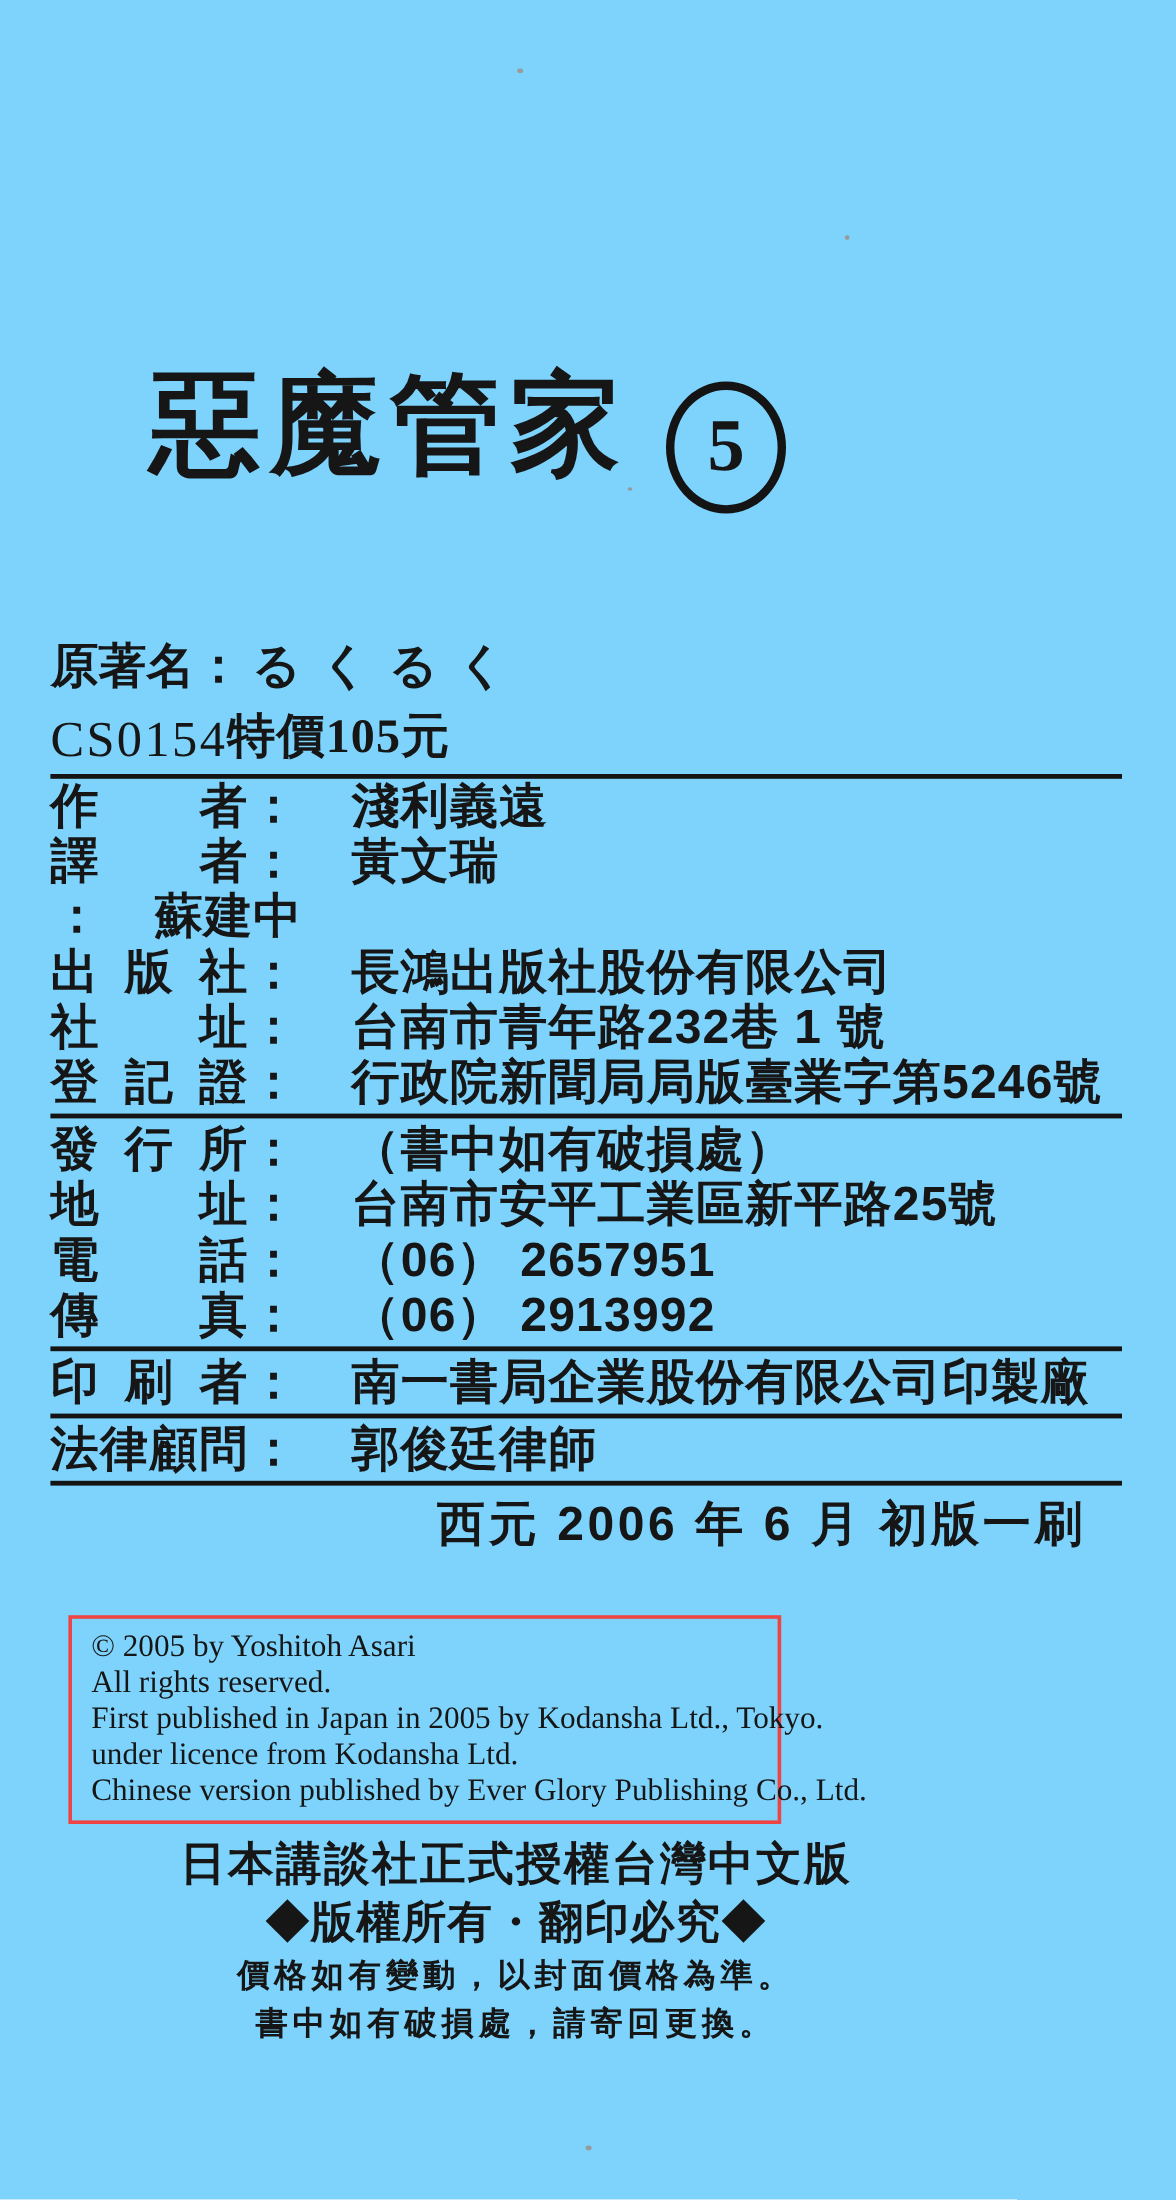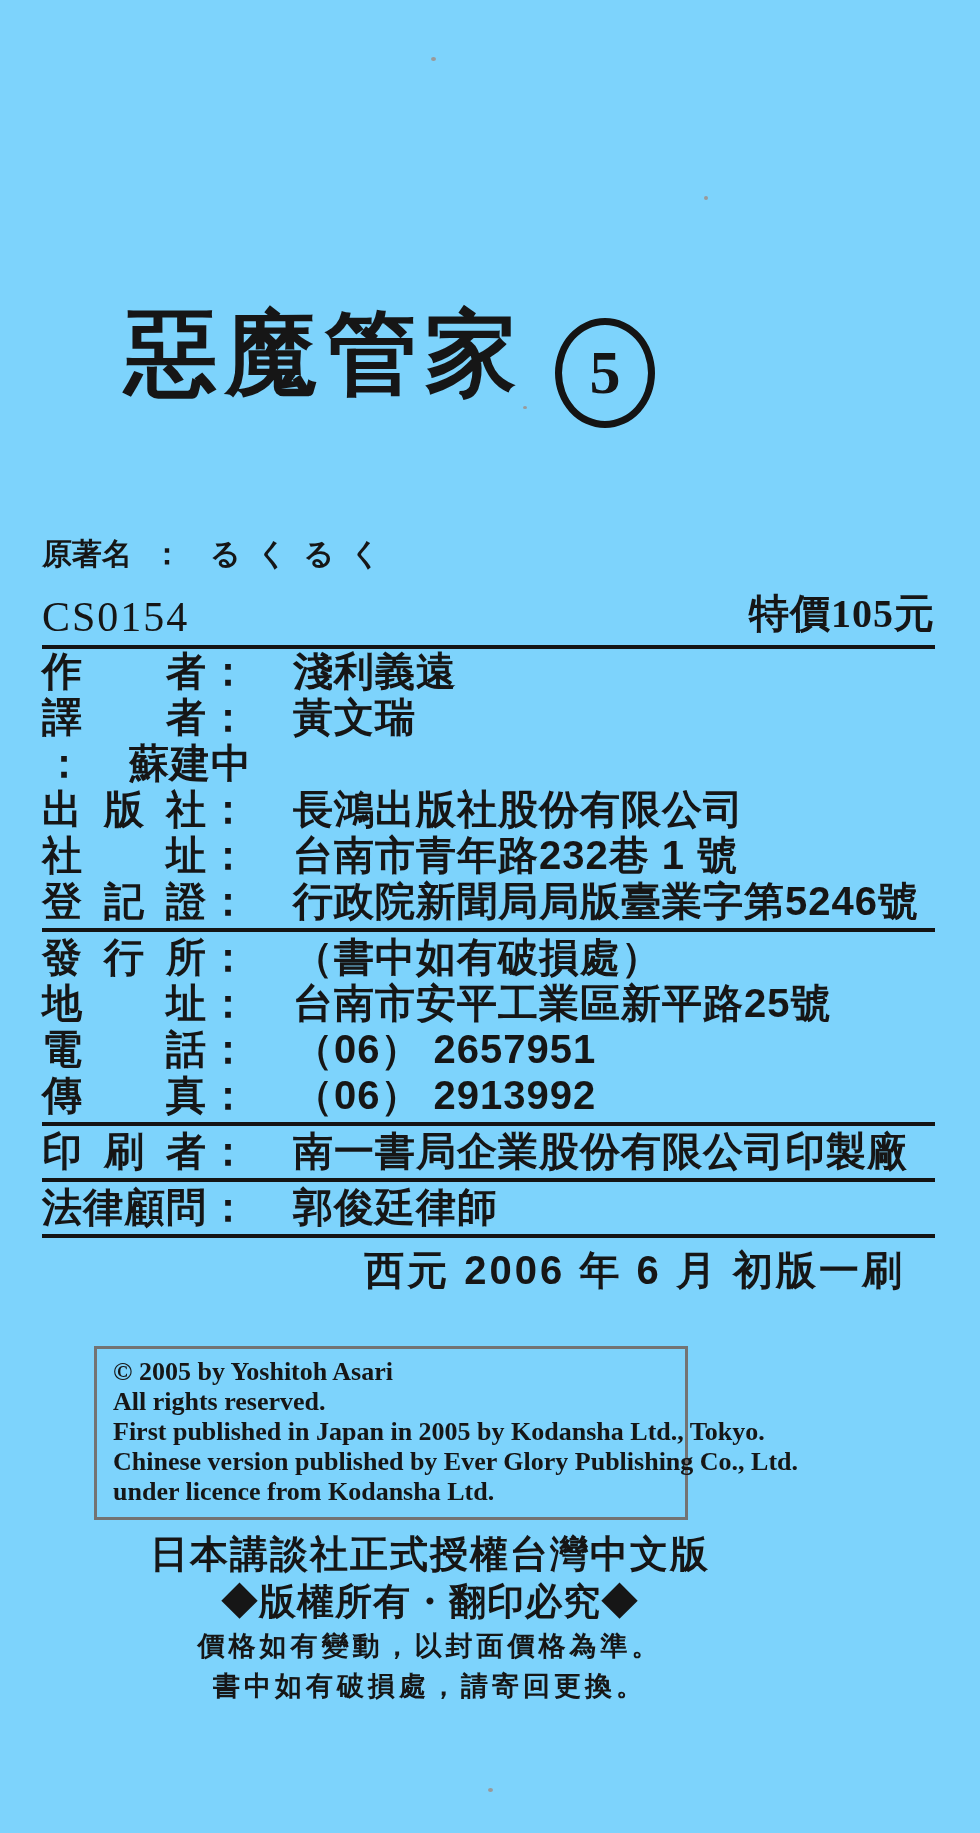--- a/index.html
+++ b/index.html
@@ -37,27 +37,26 @@
   .vol-circle span {
     font-family:"Liberation Serif", serif;
     font-size:62px;
     font-weight:700;
   }
   
   .main { margin:92px 45px 0 42px; }
   .orig-row {
     display:flex; align-items:center;
     height:54px;
-    font-size:30px; font-weight:700;
-    white-space:nowrap;
-    gap:20px;
+    font-size:40px; font-weight:700;
+    white-space:nowrap;
   }
   .orig-value { letter-spacing:16px; margin-left:8px; }
   .code-row {
-    display:flex; justify-content:space-between; align-items:flex-end;
+    display:flex; justify-content:flex-start; align-items:flex-end;
     border-bottom:4px solid #141414;
     padding-bottom:4px; margin-top:4px;
   }
   .code-text {
     font-family:"Liberation Serif", serif;
     font-size:42px; letter-spacing:2px;
   }
   .price-text {
     font-family:"Liberation Serif", serif;
     font-size:40px; font-weight:700; letter-spacing:1px;
@@ -81,29 +80,28 @@
     text-align:right;
     padding-right:30px;
     margin-top:8px;
     font-size:40px; font-weight:600;
     letter-spacing:3px;
     line-height:48px;
     white-space:nowrap;
   }
   
   .license-box {
-    margin:52px 0 0 94px;
+    margin:52px 0 0 57px;
     width:560px;
-    border:3px solid #737373;
+    border:3px solid #ef4444;
     padding:8px 12px 10px 16px;
     font-family:"Liberation Serif", serif;
     font-size:26px;
     line-height:30px;
     white-space:nowrap;
-    font-weight:bold;
   }
   
   .footer { margin-top:10px; width:860px; text-align:center; }
   .auth-line  { font-size:38px; font-weight:700; letter-spacing:2px; line-height:48px; white-space:nowrap; }
   .notice-line{ font-size:37px; font-weight:700; letter-spacing:1px; line-height:48px; white-space:nowrap; }
   .kai-line {
     font-family:"Liberation Serif", serif;
     font-size:27px; font-weight:700;
     letter-spacing:4px; line-height:40px;
     white-space:nowrap;
@@ -210,22 +208,22 @@
 
     <div class="rule"></div>
 
     <div class="date-line">西元 2006 年 6 月  初版一刷</div>
   </div>
 
   <div class="license-box">
     <div>© 2005 by Yoshitoh Asari</div>
     <div>All rights reserved.</div>
     <div>First published in Japan in 2005 by Kodansha Ltd., Tokyo.</div>
+    <div>under licence from Kodansha Ltd.</div>
     <div>Chinese version published by Ever Glory Publishing Co., Ltd.</div>
-    <div>under licence from Kodansha Ltd.</div>
   </div>
 
   <div class="footer">
     <div class="auth-line">日本講談社正式授權台灣中文版</div>
     <div class="notice-line">◆版權所有・翻印必究◆</div>
     <div class="kai-line">價格如有變動，以封面價格為準。</div>
     <div class="kai-line">書中如有破損處，請寄回更換。</div>
   </div>
 
   <div class="speck" style="left:431px; top:57px;  width:5px; height:4px;"></div>

